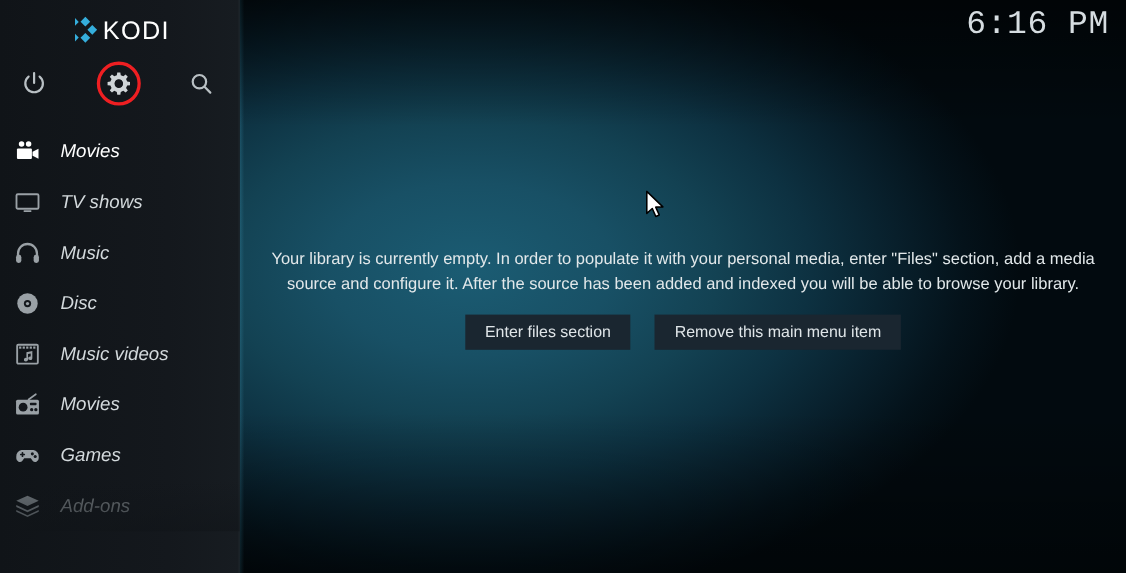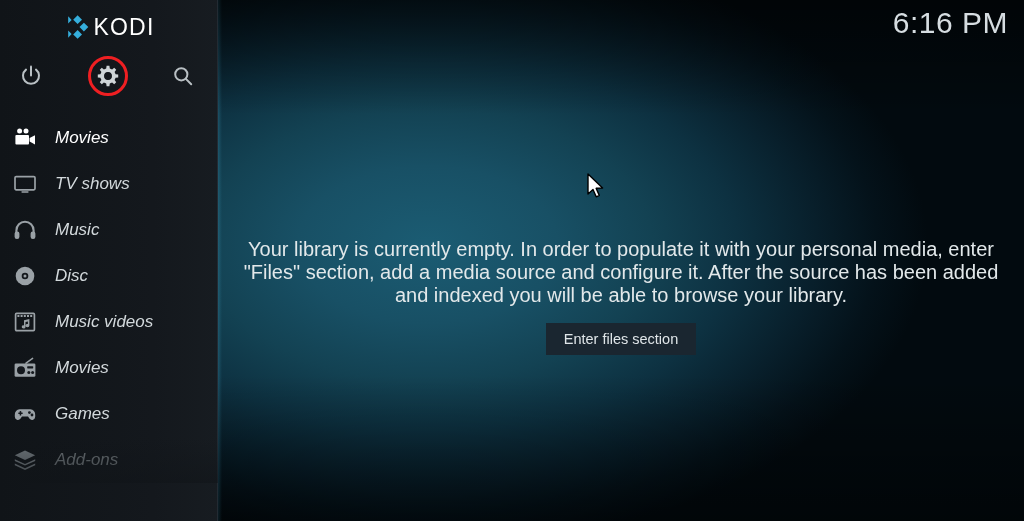--- a/index.html
+++ b/index.html
@@ -54,34 +54,35 @@
   
   #clock {
     position: absolute;
     right: 16px;
     top: 2px;
     font-size: 30px;
     font-weight: 300;
     color: #d6dde1;
     letter-spacing: 0.5px;
     line-height: 42px;
+    font-family: Liberation Mono, monospace;
   }
 
   
   #empty-panel {
     position: absolute;
     left: 0;
     top: 222px;
     width: 806px;
     text-align: center;
   }
   #empty-text {
-    margin: 16px auto;
+    margin: 2px auto;
     width: 760px;
-    font-size: 20px;
+    font-size: 15px;
     line-height: 23px;
     color: #e2e8ea;
     font-weight: 400;
   }
   #empty-buttons {
     margin-top: 16px;
     display: flex;
     justify-content: center;
     gap: 22px;
   }
@@ -223,20 +224,21 @@
   <div id="content-area">
     <div id="content-edge-left"></div>
     <div id="content-vignette"></div>
 
     <div id="clock">6:16 PM</div>
 
     <div id="empty-panel">
       <p id="empty-text">Your library is currently empty. In order to populate it with your personal media, enter "Files" section, add a media source and configure it. After the source has been added and indexed you will be able to browse your library.</p>
       <div id="empty-buttons">
         <button class="kbutton">Enter files section</button>
+        <button class="kbutton">Remove this main menu item</button>
       </div>
     </div>
 
     <svg id="cursor" viewBox="0 0 20 28">
       <path d="M2,1 L2,21 L7,16.5 L10.2,23.8 L13.3,22.4 L10.1,15.3 L16.6,15.1 Z" fill="#ffffff" stroke="#000000" stroke-width="1.4" stroke-linejoin="round"></path>
     </svg>
   </div>
 
   <div id="sidebar">
     <div id="sidebar-edge"></div>

